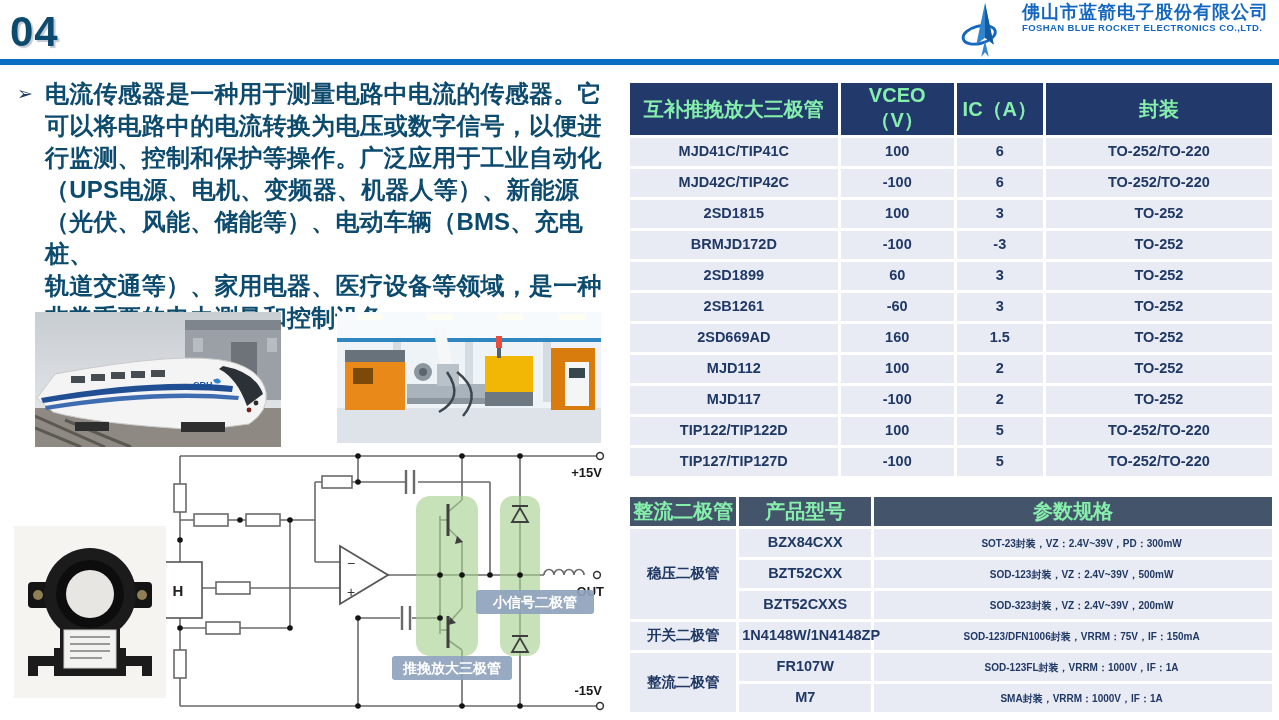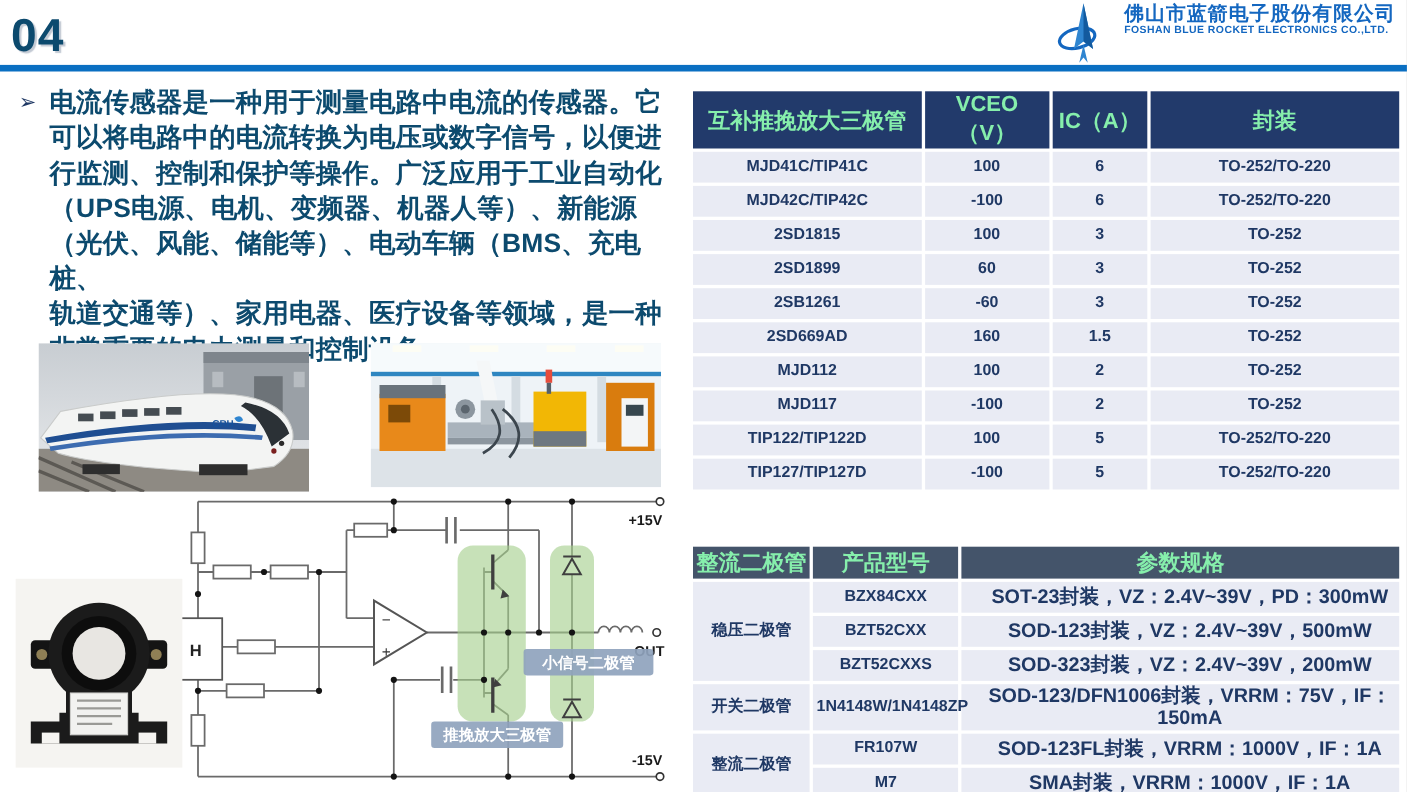--- a/index.html
+++ b/index.html
@@ -35,21 +35,21 @@
   td{background:#e9ebf4;color:#1f3864;font-weight:bold;font-size:14.5px;text-align:center;
      height:26px;padding:1px 3px;line-height:1.1;}
   #t2wrap th{background:#44546a;}
   #t1wrap th:nth-child(1){width:33%}
   #t1wrap th:nth-child(2){width:17.7%}
   #t1wrap th:nth-child(3){width:13.3%}
   #t1wrap th:nth-child(4){width:36%}
   #t2wrap th:nth-child(1){width:16.4%}
   #t2wrap th:nth-child(2){width:20.5%}
   #t2wrap th:nth-child(3){width:63.1%}
-  #t2wrap td.spec{font-size:18px;padding-left:20px;}
+  #t2wrap td.spec{font-size:10px;padding-left:20px;}
 </style>
 </head>
 <body>
 
 <div class="slide">
 
   <div class="hdr-number">04</div>
 
   <div class="logo-wrap">
     <svg width="58" height="56" viewBox="0 0 60 58">
@@ -254,20 +254,26 @@
             <td>6</td>
             <td>TO-252/TO-220</td>
           </tr>
           <tr>
             <td>2SD1815</td>
             <td>100</td>
             <td>3</td>
             <td>TO-252</td>
           </tr>
           <tr>
+            <td>BRMJD172D</td>
+            <td>-100</td>
+            <td>-3</td>
+            <td>TO-252</td>
+          </tr>
+          <tr>
             <td>2SD1899</td>
             <td>60</td>
             <td>3</td>
             <td>TO-252</td>
           </tr>
           <tr>
             <td>2SB1261</td>
             <td>-60</td>
             <td>3</td>
             <td>TO-252</td>

